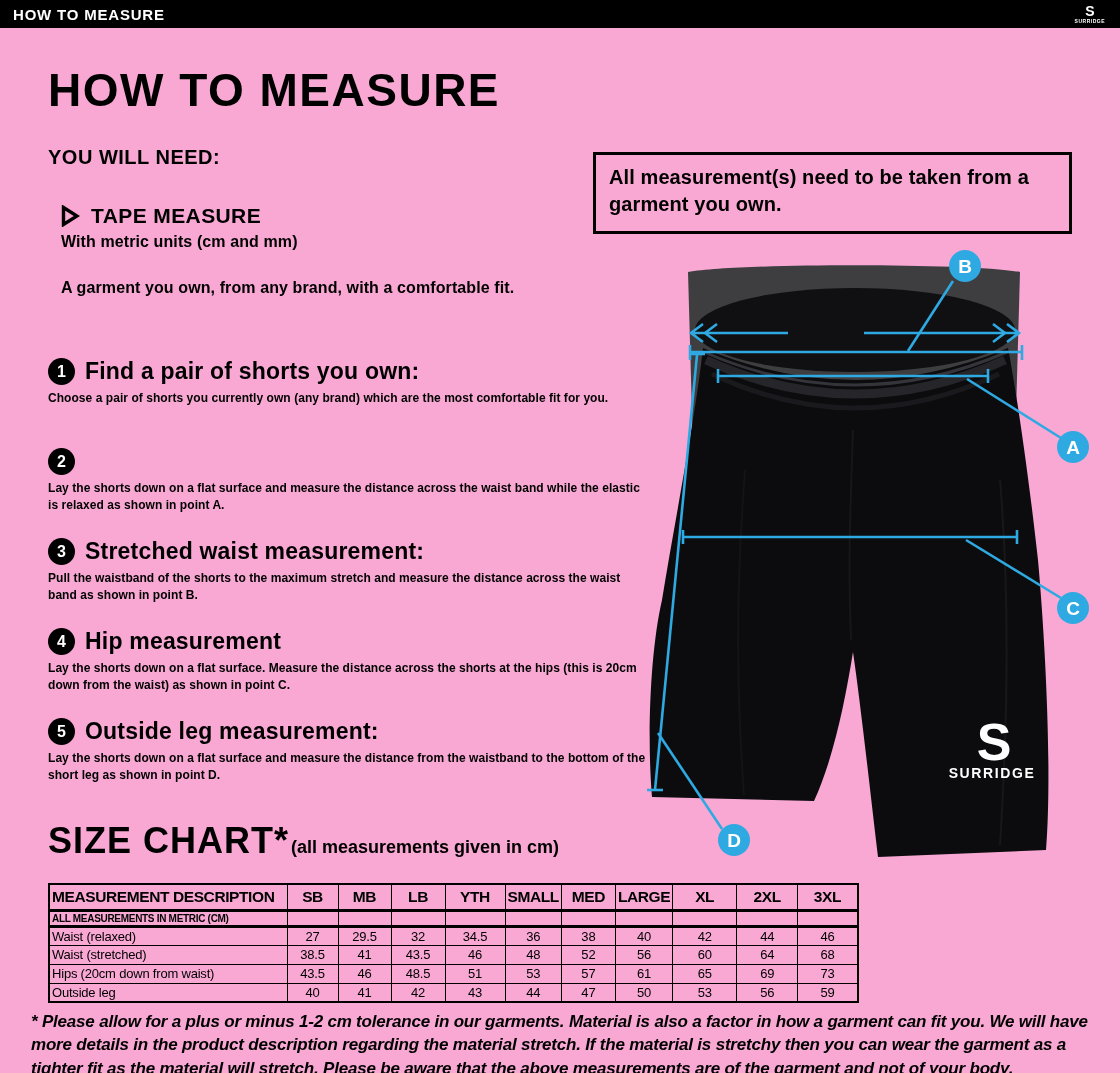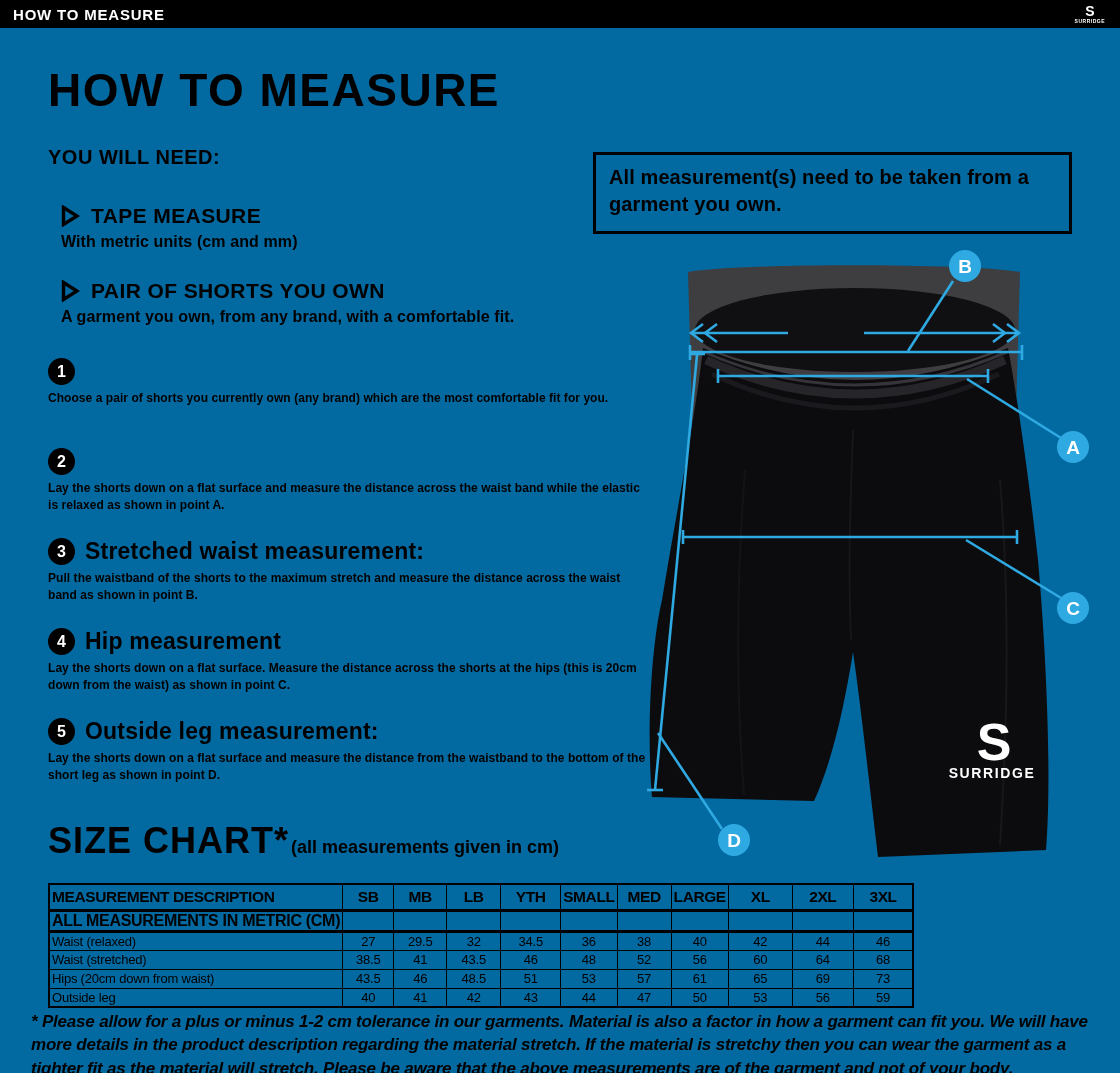--- a/index.html
+++ b/index.html
@@ -1,18 +1,18 @@
 <!DOCTYPE html>
 <html style="--accent: #2fa9e1;"><head>
 <meta charset="utf-8">
 <style>
   :root { --accent:#2fa9e1; --ink:#000; }
   html,body{margin:0;padding:0;background:#fff;}
   body{font-family:"Liberation Sans",sans-serif;color:var(--ink);}
-  .canvas{position:relative;width:1120px;height:1073px;background:#0369a1;overflow:hidden;}
+  .canvas{position:relative;width:1120px;height:1073px;background:#f9a8d4;overflow:hidden;}
 
   
   .topbar{position:absolute;left:0;top:0;width:1120px;height:28px;background:#000;
     display:flex;align-items:center;justify-content:space-between;padding:0 13px;box-sizing:border-box;}
   .topbar-title{color:#fff;font-size:15px;font-weight:800;letter-spacing:.8px;}
   .topbar-logo{display:flex;flex-direction:column;align-items:center;color:#fff;line-height:1;margin-right:2px;}
   .topbar-logo .s{font-size:14px;font-weight:900;}
   .topbar-logo .nm{font-size:5px;font-weight:700;letter-spacing:.5px;margin-top:1px;}
 
   .page-title{position:absolute;left:48px;top:63px;font-size:46px;font-weight:800;letter-spacing:1.5px;}
@@ -44,21 +44,21 @@
 
   .size-chart-head{position:absolute;left:48px;top:820px;display:flex;align-items:baseline;gap:2px;}
   .size-chart-title{font-size:36px;font-weight:800;letter-spacing:1px;}
   .size-chart-sub{font-size:18px;font-weight:700;}
 
   table.size-table{position:absolute;left:48px;top:883px;border-collapse:collapse;table-layout:fixed;
     border:2px solid #000;}
   .size-table th,.size-table td{border:1px solid #000;padding:0 2px;box-sizing:border-box;overflow:hidden;white-space:nowrap;}
   .size-table thead th{font-size:15.5px;font-weight:800;letter-spacing:-.4px;height:26px;text-align:center;border-bottom:3px solid #000;}
   .size-table .c0{text-align:left;}
-  .size-table tr.metric td{font-size:16px;font-weight:800;letter-spacing:-.3px;height:16px;border-bottom:3px solid #000;}
+  .size-table tr.metric td{font-size:10px;font-weight:800;letter-spacing:-.3px;height:16px;border-bottom:3px solid #000;}
   .size-table tbody td{font-size:13px;font-weight:400;letter-spacing:-.2px;height:19px;text-align:center;}
 
   .footnote{position:absolute;left:31px;top:1010px;width:1063px;font-size:17px;font-weight:700;font-style:italic;
     line-height:1.37;letter-spacing:-.2px;}
 </style>
 </head>
 <body>
 
 <div class="canvas">
 
@@ -80,38 +80,31 @@
           <svg width="19" height="22" viewBox="0 0 19 22">
               <polygon points="2.5,2.5 16,11 2.5,19.5" fill="none" stroke="#000" stroke-width="3.4" stroke-linejoin="miter"></polygon>
             </svg>
         </span>
         <span>TAPE MEASURE</span>
       </div>
       <div class="need-desc">With metric units (cm and mm)</div>
     </div>
 
     <div class="need-item">
-      <div class="need-title">
-        <span class="tri-icon">
-          <svg width="19" height="22" viewBox="0 0 19 22">
-              <polygon points="2.5,2.5 16,11 2.5,19.5" fill="none" stroke="#000" stroke-width="3.4" stroke-linejoin="miter"></polygon>
-            </svg>
-        </span>
-        <span>PAIR OF SHORTS YOU OWN</span>
-      </div>
       <div class="need-desc">A garment you own, from any brand, with a comfortable fit.</div>
     </div>
   </div>
 
   <div class="note-box">All measurement(s) need to be taken from a garment you own.</div>
 
   <div class="steps">
     <div class="step">
       <div class="step-head">
         <span class="step-num">1</span>
+        <span>Find a pair of shorts you own:</span>
       </div>
       <div class="step-desc">Choose a pair of shorts you currently own (any brand) which are the most comfortable fit for you.</div>
     </div>
 
     <div class="step">
       <div class="step-head">
         <span class="step-num">2</span>
       </div>
       <div class="step-desc">Lay the shorts down on a flat surface and measure the distance across the waist band while the elastic is relaxed as shown in point A.</div>
     </div>

